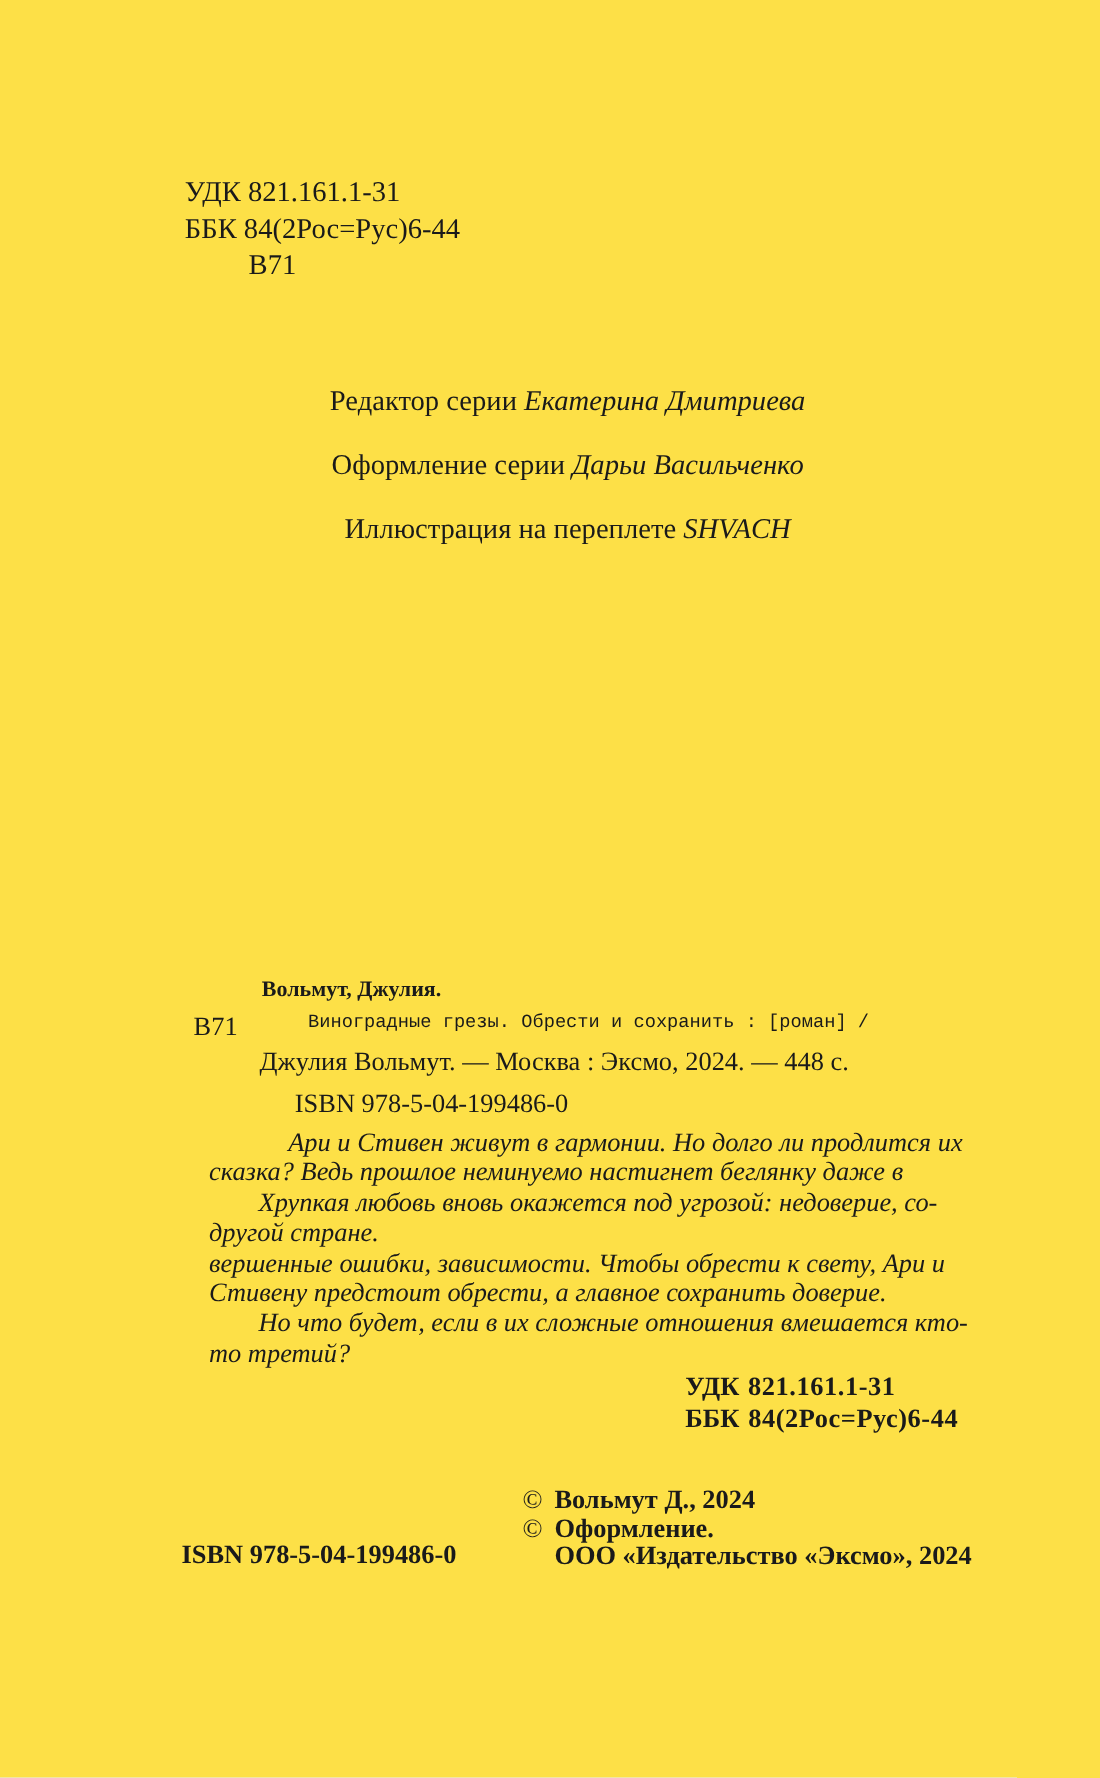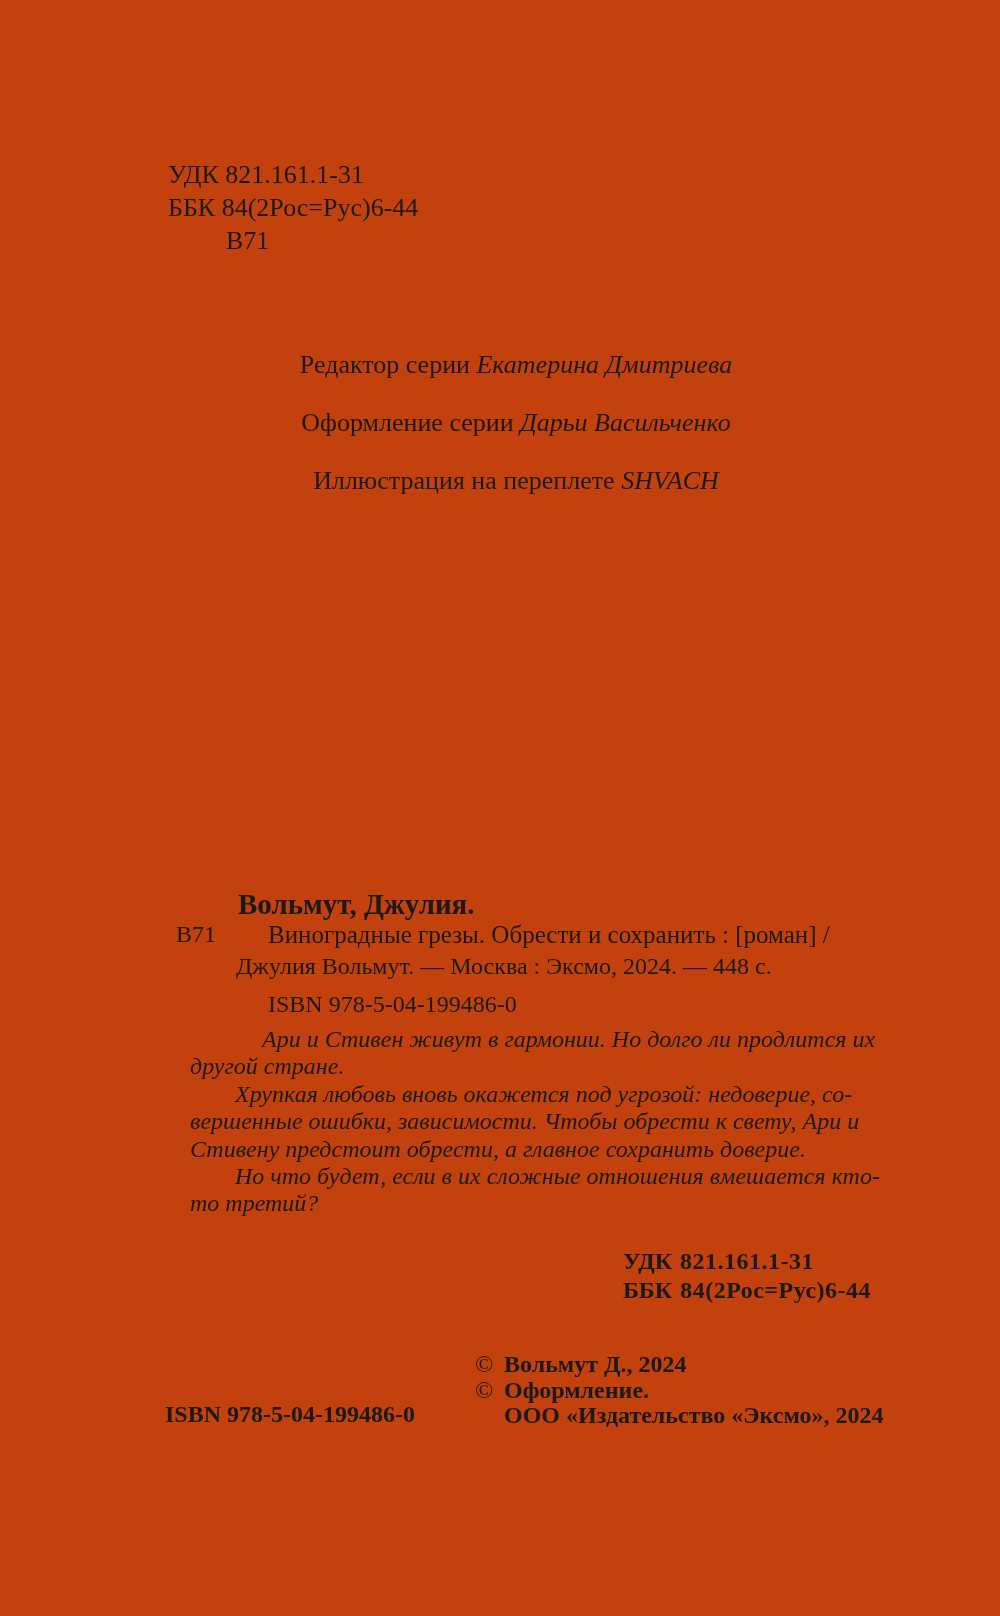--- a/index.html
+++ b/index.html
@@ -5,21 +5,21 @@
   html, body {
     margin: 0;
     padding: 0;
     background: #e8e8e8;
   }
   .page {
     position: relative;
     width: 1000px;
     height: 1616px;
     margin: 0 auto;
-    background: #c2410c;
+    background: #fde047;
     color: #1a1a1a;
     font-family: "Liberation Serif", "DejaVu Serif", serif;
     overflow: hidden;
   }
 
   
   .top-codes {
     position: absolute;
     left: 168px;
     top: 158px;
@@ -47,37 +47,38 @@
   }
   .credit-name {
     font-style: italic;
   }
 
   
   .cat-author {
     position: absolute;
     left: 238px;
     top: 888px;
-    font-size: 29px;
+    font-size: 20px;
     font-weight: bold;
     white-space: nowrap;
   }
   .cat-code {
     position: absolute;
     left: 176px;
     top: 921px;
     font-size: 24px;
     white-space: nowrap;
   }
   .cat-line1 {
     position: absolute;
-    left: 268px;
+    left: 280px;
     top: 921px;
-    font-size: 25px;
-    white-space: nowrap;
+    font-size: 17px;
+    white-space: nowrap;
+    font-family: Liberation Mono, monospace;
   }
   .cat-line2 {
     position: absolute;
     left: 236px;
     top: 953px;
     font-size: 24px;
     white-space: nowrap;
     text-align: center;
   }
   .cat-isbn {
@@ -170,22 +171,23 @@
   </div>
 
   <div class="cat-author">Вольмут, Джулия.</div>
   <div class="cat-code">В71</div>
   <div class="cat-line1">Виноградные грезы. Обрести и сохранить : [роман] /</div>
   <div class="cat-line2">Джулия Вольмут. — Москва : Эксмо, 2024. — 448 с.</div>
   <div class="cat-isbn">ISBN 978-5-04-199486-0</div>
 
   <div class="annotation">
     <div class="ann-line indent-lg">Ари и Стивен живут в гармонии. Но долго ли продлится их</div>
+    <div class="ann-line">сказка? Ведь прошлое неминуемо настигнет беглянку даже в</div>
+    <div class="ann-line indent">Хрупкая любовь вновь окажется под угрозой: недоверие, со-</div>
     <div class="ann-line">другой стране.</div>
-    <div class="ann-line indent">Хрупкая любовь вновь окажется под угрозой: недоверие, со-</div>
     <div class="ann-line">вершенные ошибки, зависимости. Чтобы обрести к свету, Ари и</div>
     <div class="ann-line">Стивену предстоит обрести, а главное сохранить доверие.</div>
     <div class="ann-line indent">Но что будет, если в их сложные отношения вмешается кто-</div>
     <div class="ann-line">то третий?</div>
   </div>
 
   <div class="bottom-codes">
     <div class="bc-row">
       <span class="bc-label">УДК</span><span class="bc-value">821.161.1-31</span>
     </div>

